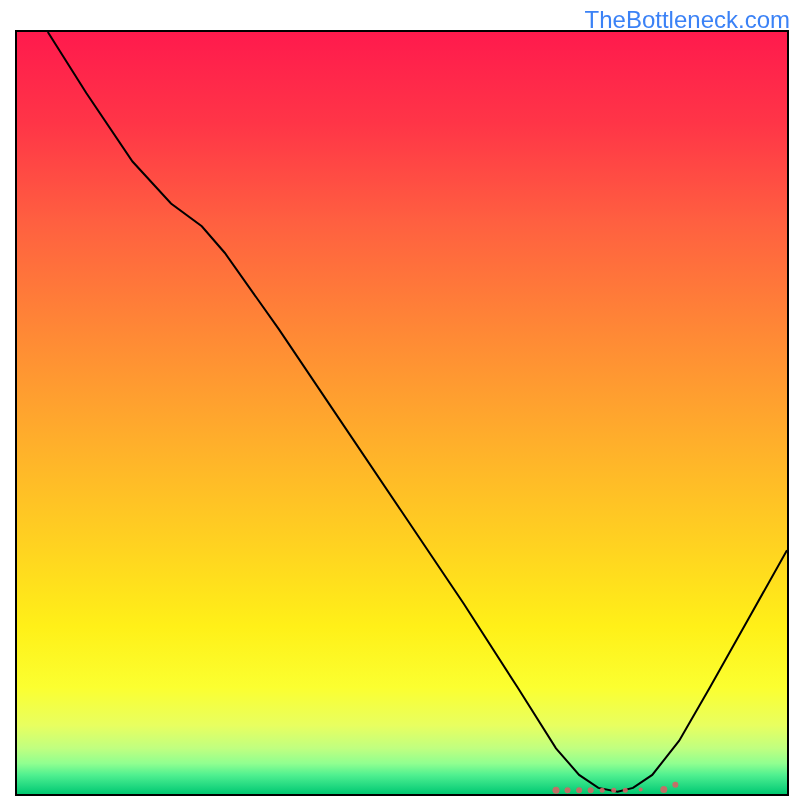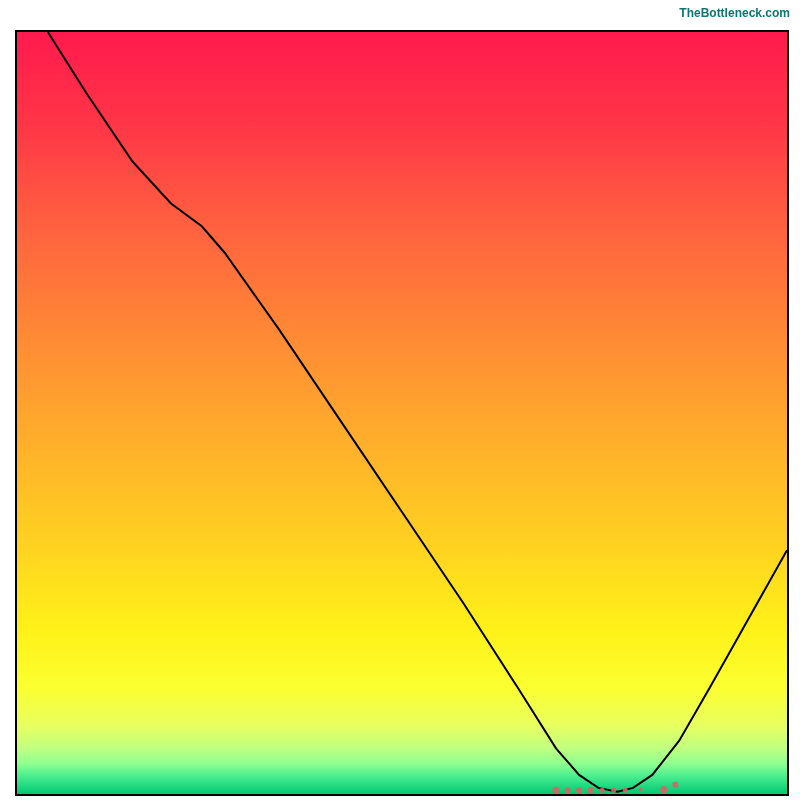--- a/index.html
+++ b/index.html
@@ -8,23 +8,23 @@
     width: 800px;
     height: 800px;
     background: #ffffff;
     font-family: Arial, sans-serif;
     position: relative;
   }
   .watermark {
     position: absolute;
     top: 6px;
     right: 10px;
-    color: #0f766e;
-    font-size: 12px;
-    font-weight: 700;
+    color: #3b82f6;
+    font-size: 24px;
+    font-weight: 400;
     z-index: 10;
   }
   .chart-container {
     position: absolute;
     top: 30px;
     left: 15px;
     width: 770px;
     height: 762px;
     border: 2px solid #000000;
     overflow: hidden;

